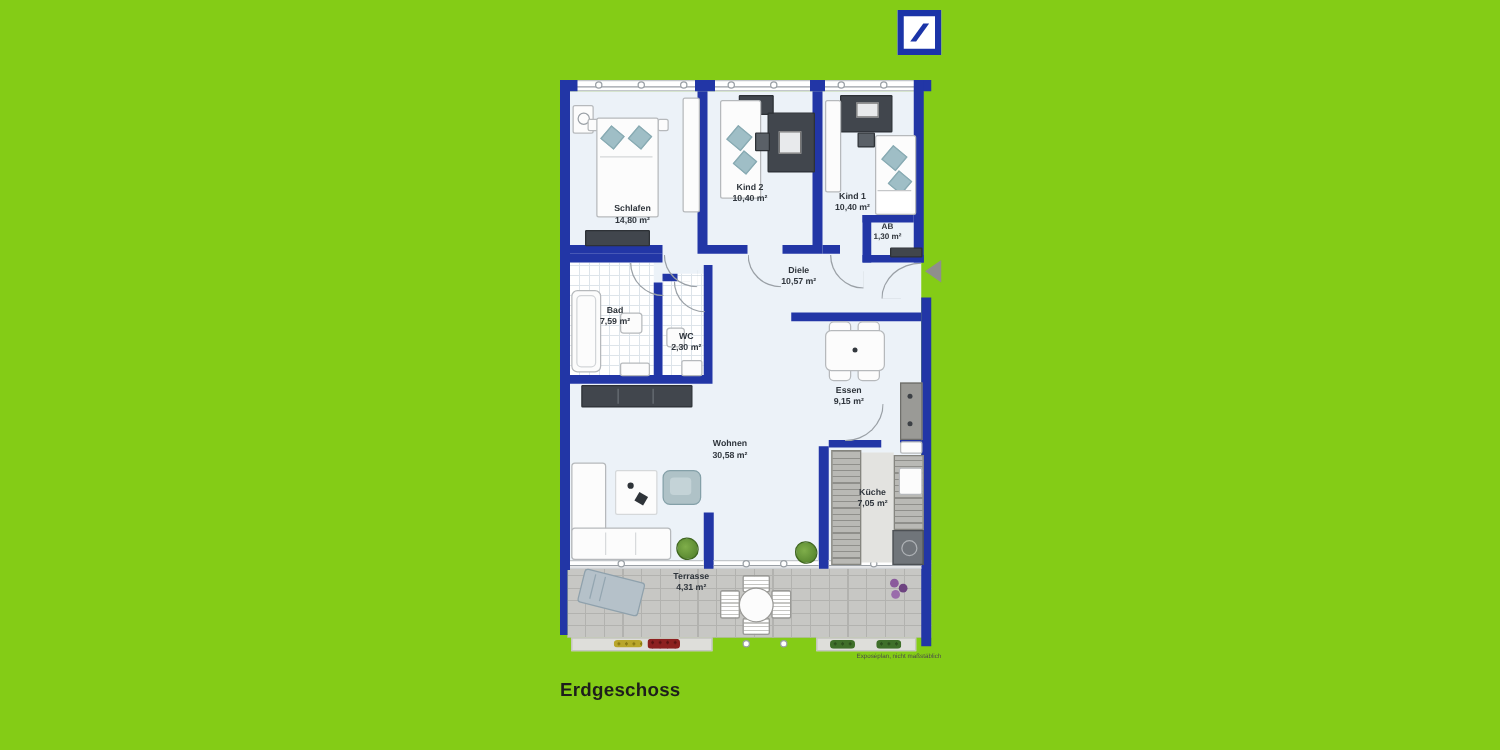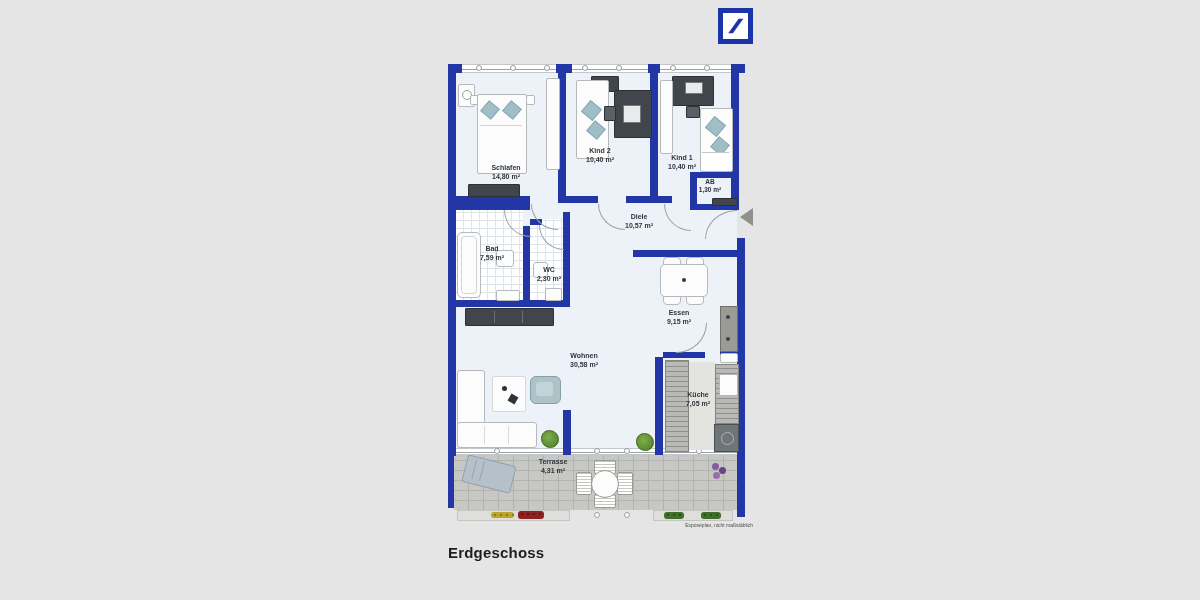--- a/index.html
+++ b/index.html
@@ -1,16 +1,16 @@
 <!DOCTYPE html>
 <html><head>
 <meta charset="utf-8">
 <style>
   html,body{margin:0;padding:0;background:#fff;}
-  #canvas{position:relative;width:1200px;height:600px;background:#e5e5e5;overflow:hidden;
+  #canvas{position:relative;width:1200px;height:600px;background:#84cc16;overflow:hidden;
           font-family:"Liberation Sans",sans-serif;}
   .abs{position:absolute;}
   .wall{position:absolute;background:#2236A6;}
   
   .floor{position:absolute;background:#ECF2F8;}
   .tiles{position:absolute;background:#ffffff;
      background-image:repeating-linear-gradient(0deg,transparent 0 7px,#dde4ea 7px 8px),
                       repeating-linear-gradient(90deg,transparent 0 7px,#dde4ea 7px 8px);}
   .terrace{position:absolute;background:#c7c7c4;
      background-image:repeating-linear-gradient(0deg,transparent 0 9px,#b2b2af 9px 10px),

